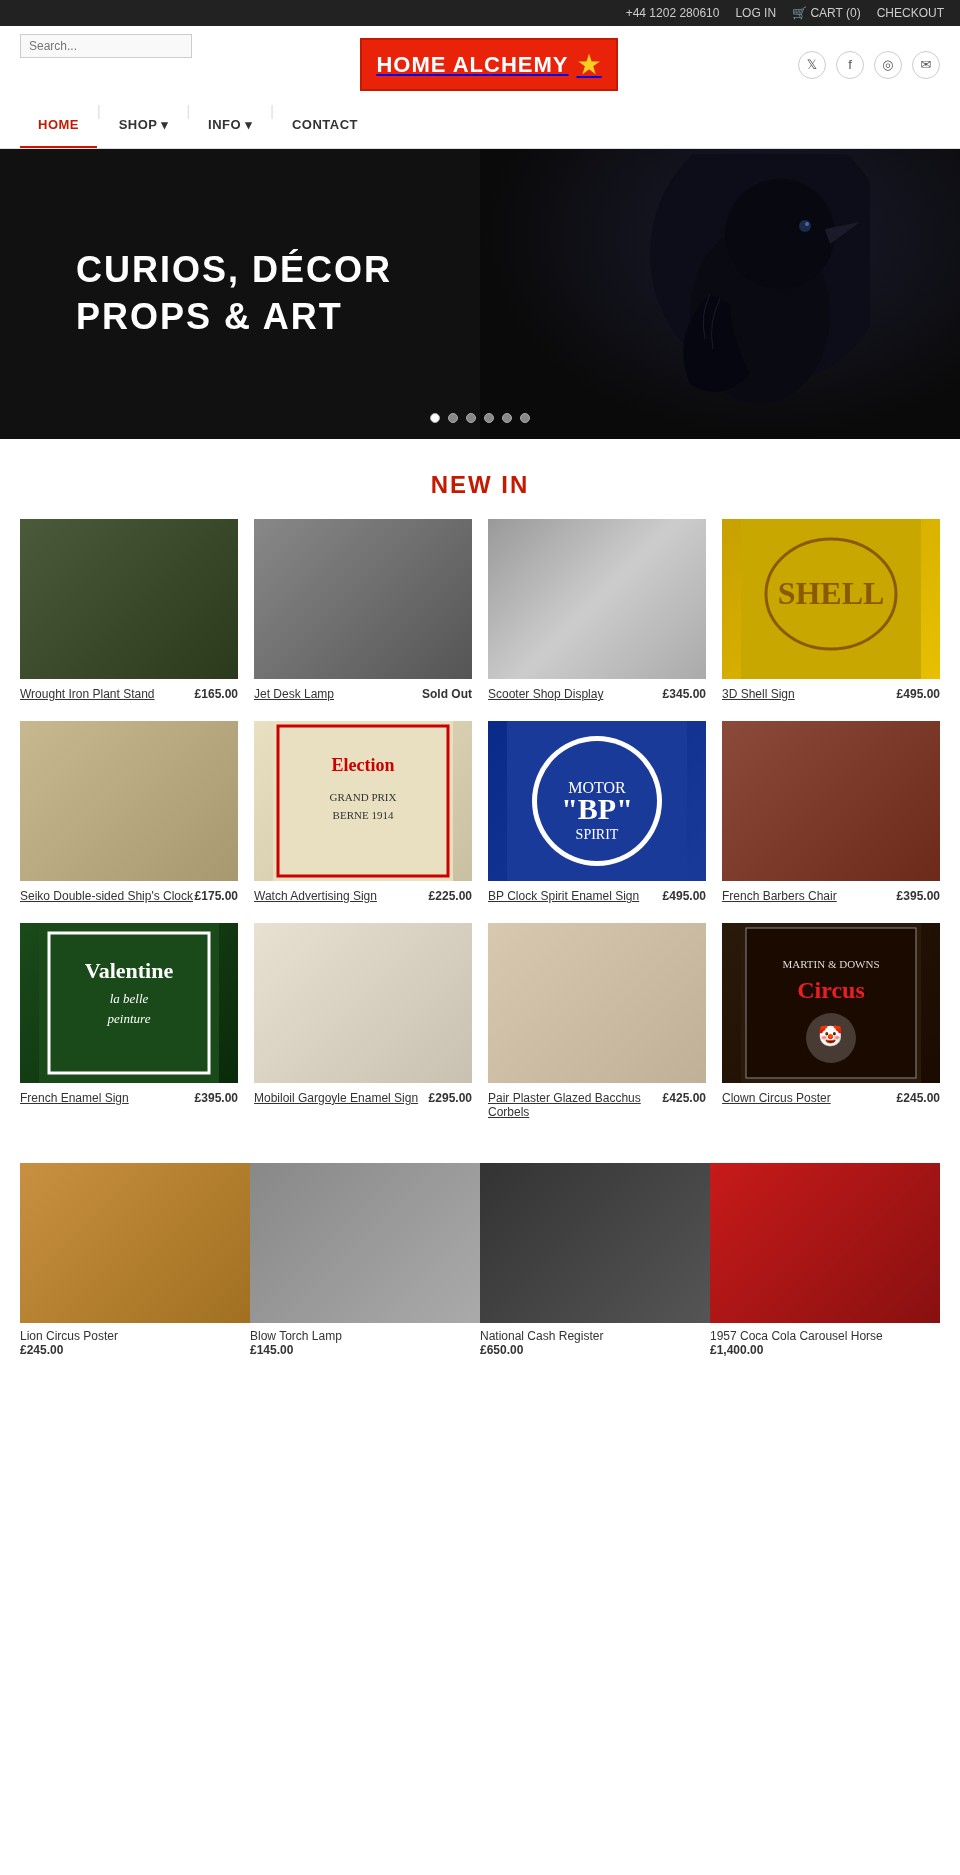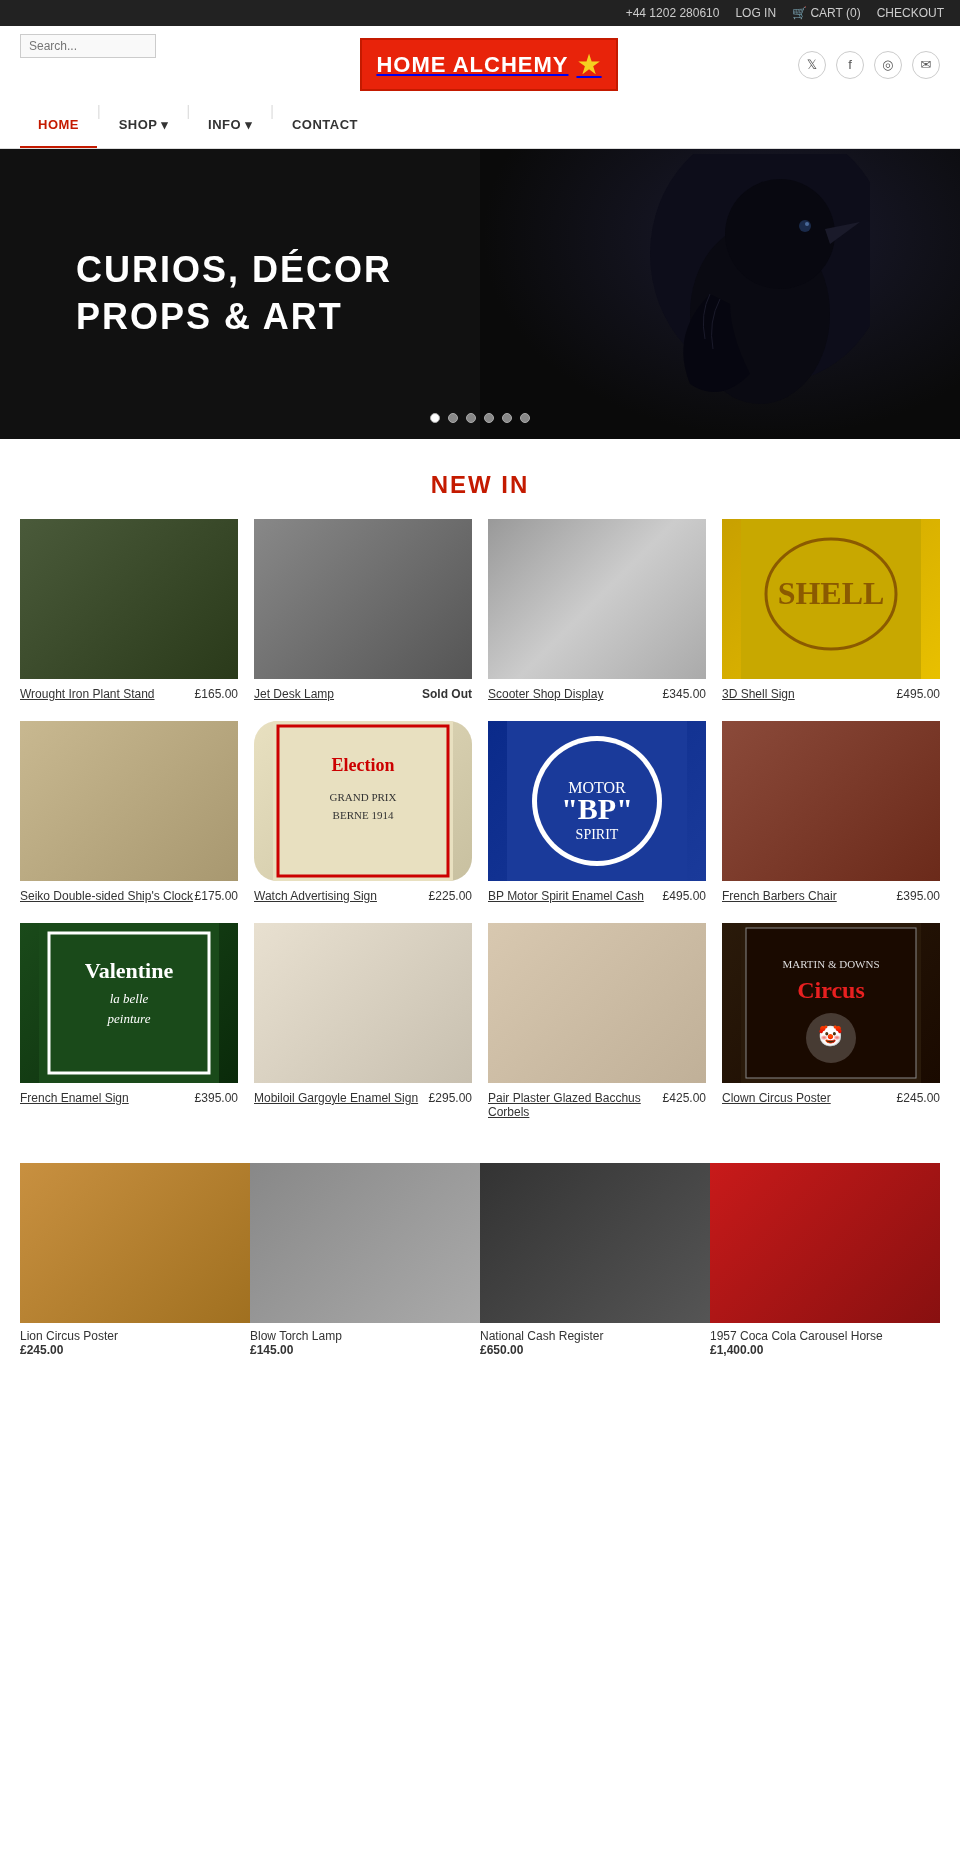--- a/index.html
+++ b/index.html
@@ -33,21 +33,21 @@
       letter-spacing: 1px;
       text-transform: uppercase;
     }
     .logo-star {
       color: #f5d020;
       font-size: 28px;
     }
     .search-input {
       border: 1px solid #ccc;
       padding: 4px 8px;
-      width: 136px;
+      width: 172px;
       font-size: 12px;
       color: #999;
       background: #f9f9f9;
     }
     .social-icons {
       display: flex;
       gap: 10px;
       align-items: center;
     }
     .social-icon {
@@ -157,21 +157,21 @@
     }
     .product-info {
       padding: 8px 0 4px;
       font-size: 12px;
       display: flex;
       justify-content: space-between;
       align-items: flex-start;
       flex-wrap: wrap;
     }
     .product-name { color: #333; flex: 1; text-decoration: underline; }
-    .product-price { color: #333; font-weight: normal; white-space: nowrap; }
+    .product-price { color: #333; font-weight: bold; white-space: nowrap; }
     .product-sold { color: #333; font-weight: bold; margin-left: 4px; }
 
     
     .footer-products {
       padding: 20px 20px 40px;
       display: grid;
       grid-template-columns: repeat(4, 1fr);
       gap: 0;
     }
     .footer-product-info {
@@ -202,21 +202,21 @@
       width: 100%;
       height: 160px;
       overflow: hidden;
     }
 
     .img-wrought-iron { background: linear-gradient(135deg, #4a5a3a 0%, #2a3a1a 100%); }
     .img-jet-lamp { background: linear-gradient(135deg, #888 0%, #555 100%); }
     .img-scooter { background: linear-gradient(135deg, #999 0%, #ccc 50%, #aaa 100%); }
     .img-shell { background: linear-gradient(135deg, #c8a000 0%, #e8c000 100%); }
     .img-clock { background: linear-gradient(135deg, #c8b890 0%, #a89870 100%); }
-    .img-watch-sign { background: linear-gradient(135deg, #e8e0c0 0%, #c8c0a0 100%); border-radius: 23px; }
+    .img-watch-sign { background: linear-gradient(135deg, #e8e0c0 0%, #c8c0a0 100%); }
     .img-bp { background: linear-gradient(135deg, #0a2a8a 0%, #1a3a9a 100%); }
     .img-barber { background: linear-gradient(135deg, #8b4a3a 0%, #6b2a1a 100%); }
     .img-valentine { background: linear-gradient(135deg, #1a4a1a 0%, #0a2a0a 100%); }
     .img-mobiloil { background: linear-gradient(135deg, #e8e0d0 0%, #c8c0b0 100%); }
     .img-corbels { background: linear-gradient(135deg, #d8c8b0 0%, #c0b098 100%); }
     .img-circus { background: linear-gradient(135deg, #2a1a0a 0%, #1a0a00 100%); }
 
     
     .img-lion { background: linear-gradient(135deg, #c89040 0%, #a07020 100%); }
     .img-blowtorch { background: linear-gradient(135deg, #888 0%, #aaa 100%); }
@@ -359,21 +359,21 @@
       <div class="product-card">
         <div class="product-img-wrapper img-bp"><svg width="100%" height="160" viewBox="0 0 180 160">
             <rect width="180" height="160" fill="#1a3a9a"></rect>
             <circle cx="90" cy="80" r="65" fill="#fff"></circle>
             <circle cx="90" cy="80" r="60" fill="#1a3a9a"></circle>
             <text x="90" y="72" text-anchor="middle" font-size="16" fill="white" font-family="serif">MOTOR</text>
             <text x="90" y="98" text-anchor="middle" font-size="30" font-weight="bold" fill="white" font-family="serif">"BP"</text>
             <text x="90" y="118" text-anchor="middle" font-size="14" fill="white" font-family="serif">SPIRIT</text>
           </svg></div>
         <div class="product-info">
-          <span class="product-name">BP Motor Spirit Enamel Cash</span>
+          <span class="product-name">BP Clock Spirit Enamel Sign</span>
           <span class="product-price">£495.00</span>
         </div>
       </div>
       <div class="product-card">
         <div class="product-img-wrapper img-barber"></div>
         <div class="product-info">
           <span class="product-name">French Barbers Chair</span>
           <span class="product-price">£395.00</span>
         </div>
       </div>

